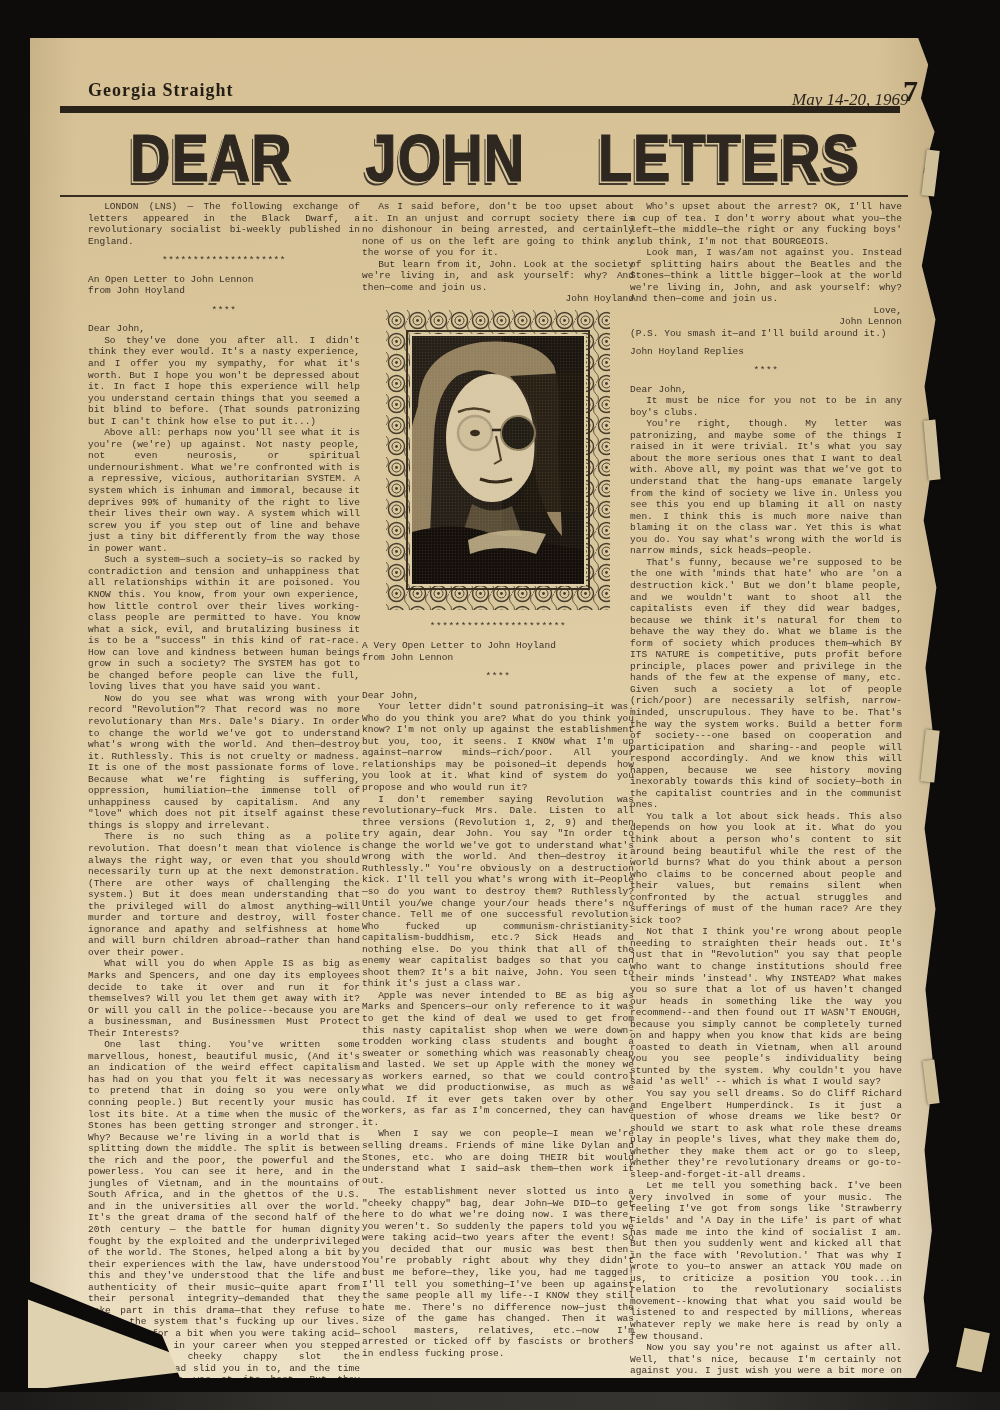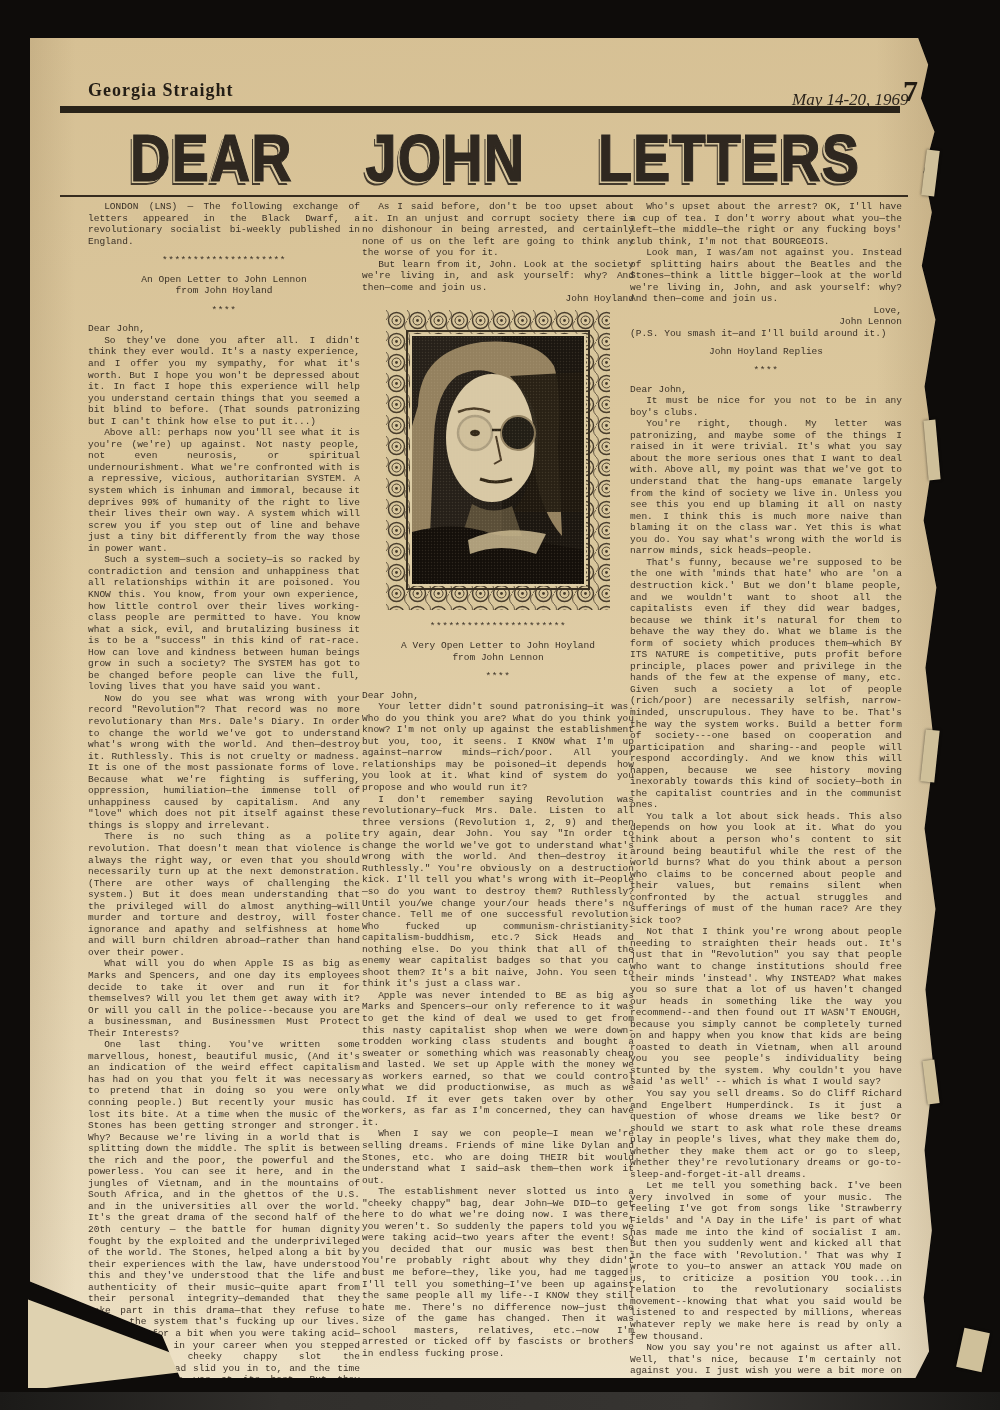--- a/index.html
+++ b/index.html
@@ -28,21 +28,21 @@
     color:#2f2820;transform:scaleY(1.18);transform-origin:top;
     text-shadow:-2px 2px 0 #d9c79d,-3px 3px 0 #443b2e,1px -1px 0 #d9c79d;
     -webkit-text-stroke:1px #2f2820;letter-spacing:1px;}
   .thin-rule{position:absolute;left:30px;top:157px;width:848px;height:2px;background:#362c1f;}
   .col{position:absolute;top:163px;width:272px;font-size:9.5px;line-height:11.55px;color:#3a3127;
     text-align:justify;}
   #col1{left:58px;} #col2{left:332px;} #col3{left:600px;}
   .para{margin:0;}
   .indent{text-indent:1.7em;}
   .stars{text-align:center;margin:8px 0 7px;letter-spacing:.5px;text-indent:0;}
-  .center-heading{text-align:center;white-space:pre-line;margin:6px 0 5px;text-indent:0;}
+  .center-heading{text-align:left;white-space:pre-line;margin:6px 0 5px;text-indent:0;}
   .signature{margin-left:42%;white-space:pre-line;text-align:right;text-indent:0;}
   .photo-frame{width:224px;margin:5px auto 4px auto;}
 </style>
 </head>
 <body>
 
 <div class="under-fold"></div>
 
 <div class="paper">
   <div class="masthead-name">Georgia Straight</div>

